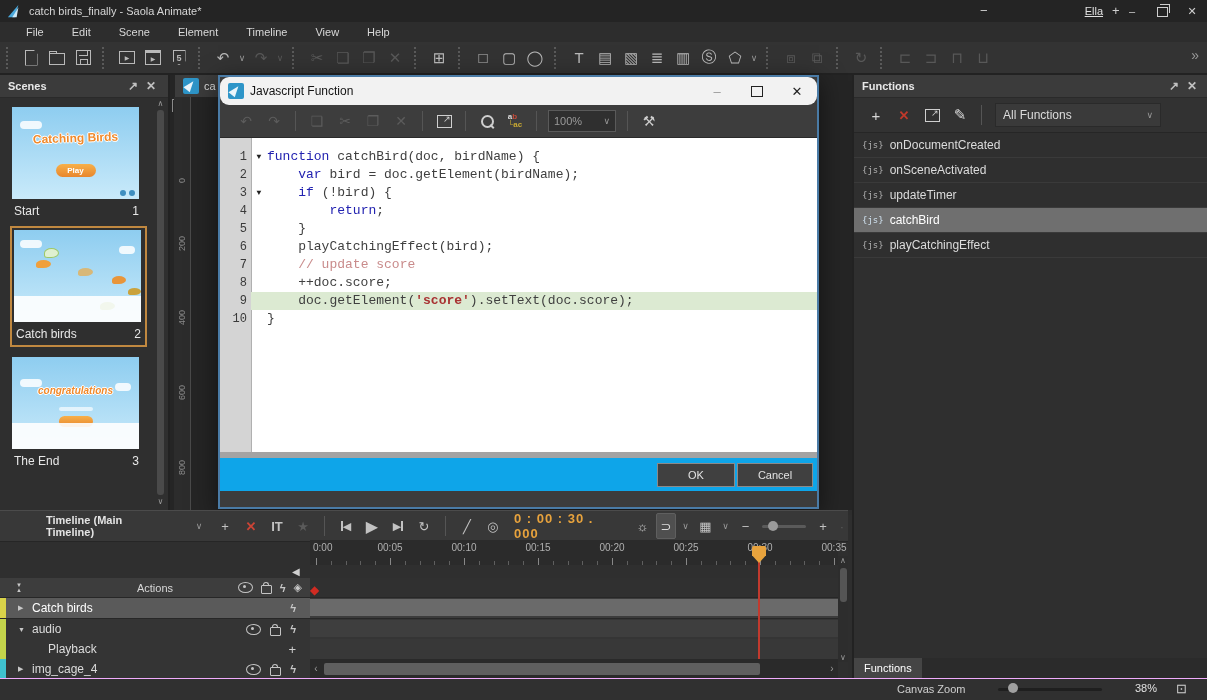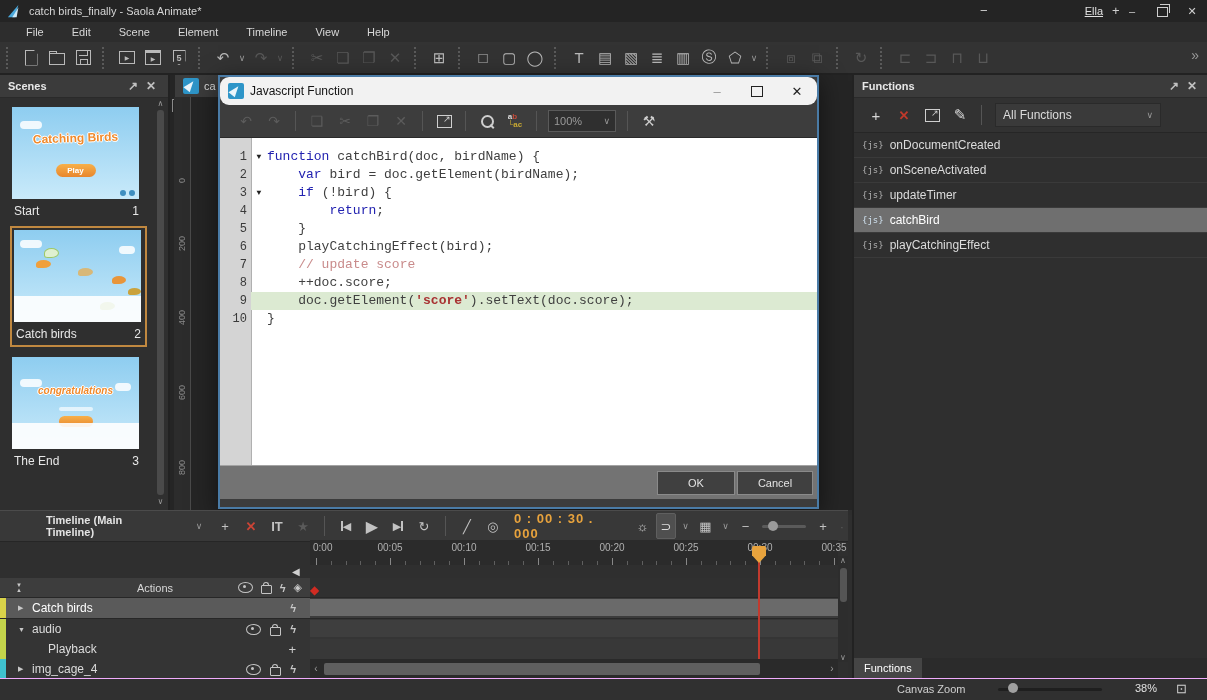--- a/index.html
+++ b/index.html
@@ -118,21 +118,21 @@
      padding-right:4px;font-size:12px;flex:0 0 auto;margin-top:-0px;}
   #dlg-code:before{content:"";position:absolute;left:0;top:0;width:31px;height:100%;background:#d4d4d4;border-right:1px solid #b0b0b0;}
   .lnum{position:relative;z-index:1;background:transparent;border-right:none;width:27px;}
   .lfold{width:16px;flex:0 0 auto;text-align:center;font-size:8px;color:#222;position:relative;z-index:1;}
   .lcode{white-space:pre;flex:1;position:relative;z-index:1;}
   .crow.hl .lfold,.crow.hl .lcode{background:#dcead2;}
   .tok-kw{color:#2121b0;}
   .tok-pl{color:#3f3f3f;}
   .tok-cm{color:#c98b8b;}
   .tok-st{color:#a83232;font-weight:bold;}
-  #dlg-footer{position:absolute;left:0;bottom:8px;right:0;height:33px;background:#737373;border-top:1px solid #a3a3a3;}
+  #dlg-footer{position:absolute;left:0;bottom:16px;right:0;height:33px;background:#0ea5e9;border-top:6px solid #a3a3a3;}
   .dlg-btn{position:absolute;top:5px;height:22px;background:#404040;border:1px solid #8a8a8a;color:#e2e2e2;
      display:flex;align-items:center;justify-content:center;font-size:11px;}
 
   
   #functions-panel{left:852px;top:75px;width:355px;height:583px;background:#2f2f2f;border-left:2px solid #222;}
   #fn-toolbar{height:34px;display:flex;align-items:center;padding-left:8px;background:#323232;border-bottom:1px solid #262626;}
   .fni{min-width:28px;height:26px;display:flex;align-items:center;justify-content:center;color:#d8d8d8;font-size:15px;}
   .fni.red{color:#c0392b;font-size:13px;font-weight:bold;}
   #fn-filter{width:150px;height:22px;background:#3a3a3a;border:1px solid #2a2a2a;display:flex;align-items:center;
      justify-content:space-between;padding:0 7px;color:#dcdcdc;margin-left:6px;font-size:12px;}

